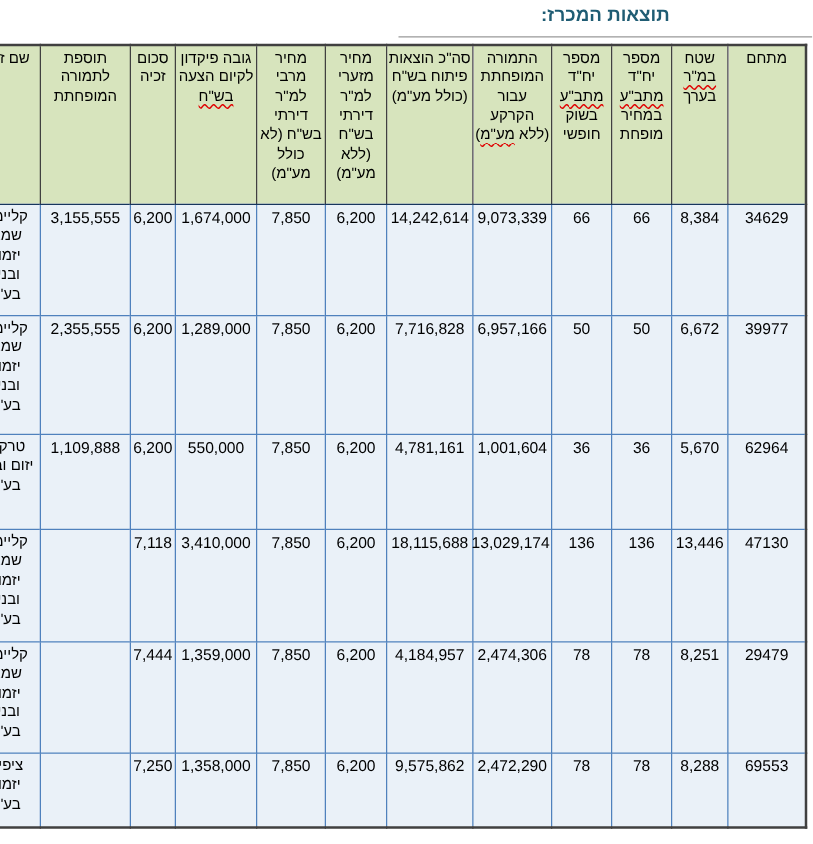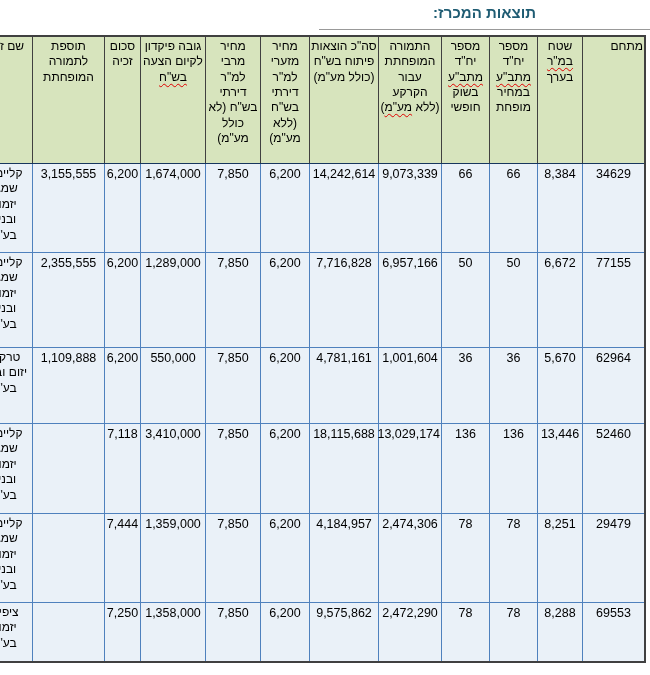--- a/index.html
+++ b/index.html
@@ -72,21 +72,21 @@
 </head>
 <body>
 
 <div class="title-block">
   <span class="page-title">תוצאות המכרז:</span>
 </div>
 
 <table class="results">
   <thead>
     <tr id="header-row">
-        <th style="width: 59px; text-align: right;"><span>מתחם</span></th>
+        <th style="width: 59px;"><span>מתחם</span></th>
         <th style="width: 42px;"><span>שטח </span><span class="misspelled">במ"ר</span><span> בערך</span></th>
         <th style="width: 45px;"><span>מספר יח"ד </span><span class="misspelled">מתב"ע</span><span> במחיר מופחת</span></th>
         <th style="width: 45px;"><span>מספר יח"ד </span><span class="misspelled">מתב"ע</span><span> בשוק חופשי</span></th>
         <th style="width: 60px; margin-top: 30px;"><span>התמורה המופחתת עבור הקרקע (ללא </span><span class="misspelled">מע"מ</span><span>)</span></th>
         <th style="width: 66px;"><span>סה"כ הוצאות פיתוח בש"ח (כולל מע"מ)</span></th>
         <th style="width: 46px;"><span>מחיר מזערי למ"ר דירתי בש"ח (ללא מע"מ)</span></th>
         <th style="width: 52px;"><span>מחיר מרבי למ"ר דירתי בש"ח (לא כולל מע"מ)</span></th>
         <th style="width: 62px;"><span>גובה פיקדון לקיום הצעה </span><span class="misspelled">בש"ח</span></th>
         <th style="width: 33px;"><span>סכום זכיה</span></th>
         <th style="width: 69px;"><span>תוספת לתמורה המופחתת</span></th>
@@ -102,21 +102,21 @@
         <td>9,073,339</td>
         <td>14,242,614</td>
         <td>6,200</td>
         <td>7,850</td>
         <td>1,674,000</td>
         <td>6,200</td>
         <td>3,155,555</td>
         <td class="winner-cell">קליימן - שמגר יזמות ובניה בע"מ</td>
       </tr>
       <tr style="height: 95px;">
-        <td>77155</td>
+        <td>39977</td>
         <td>6,672</td>
         <td>50</td>
         <td>50</td>
         <td>6,957,166</td>
         <td>7,716,828</td>
         <td>6,200</td>
         <td>7,850</td>
         <td>1,289,000</td>
         <td>6,200</td>
         <td>2,355,555</td>
@@ -130,21 +130,21 @@
         <td>1,001,604</td>
         <td>4,781,161</td>
         <td>6,200</td>
         <td>7,850</td>
         <td>550,000</td>
         <td>6,200</td>
         <td>1,109,888</td>
         <td class="winner-cell">טרקלין יזום ובניה בע"מ</td>
       </tr>
       <tr style="height: 90px;">
-        <td>52460</td>
+        <td>47130</td>
         <td>13,446</td>
         <td>136</td>
         <td>136</td>
         <td>13,029,174</td>
         <td>18,115,688</td>
         <td>6,200</td>
         <td>7,850</td>
         <td>3,410,000</td>
         <td>7,118</td>
         <td></td>

